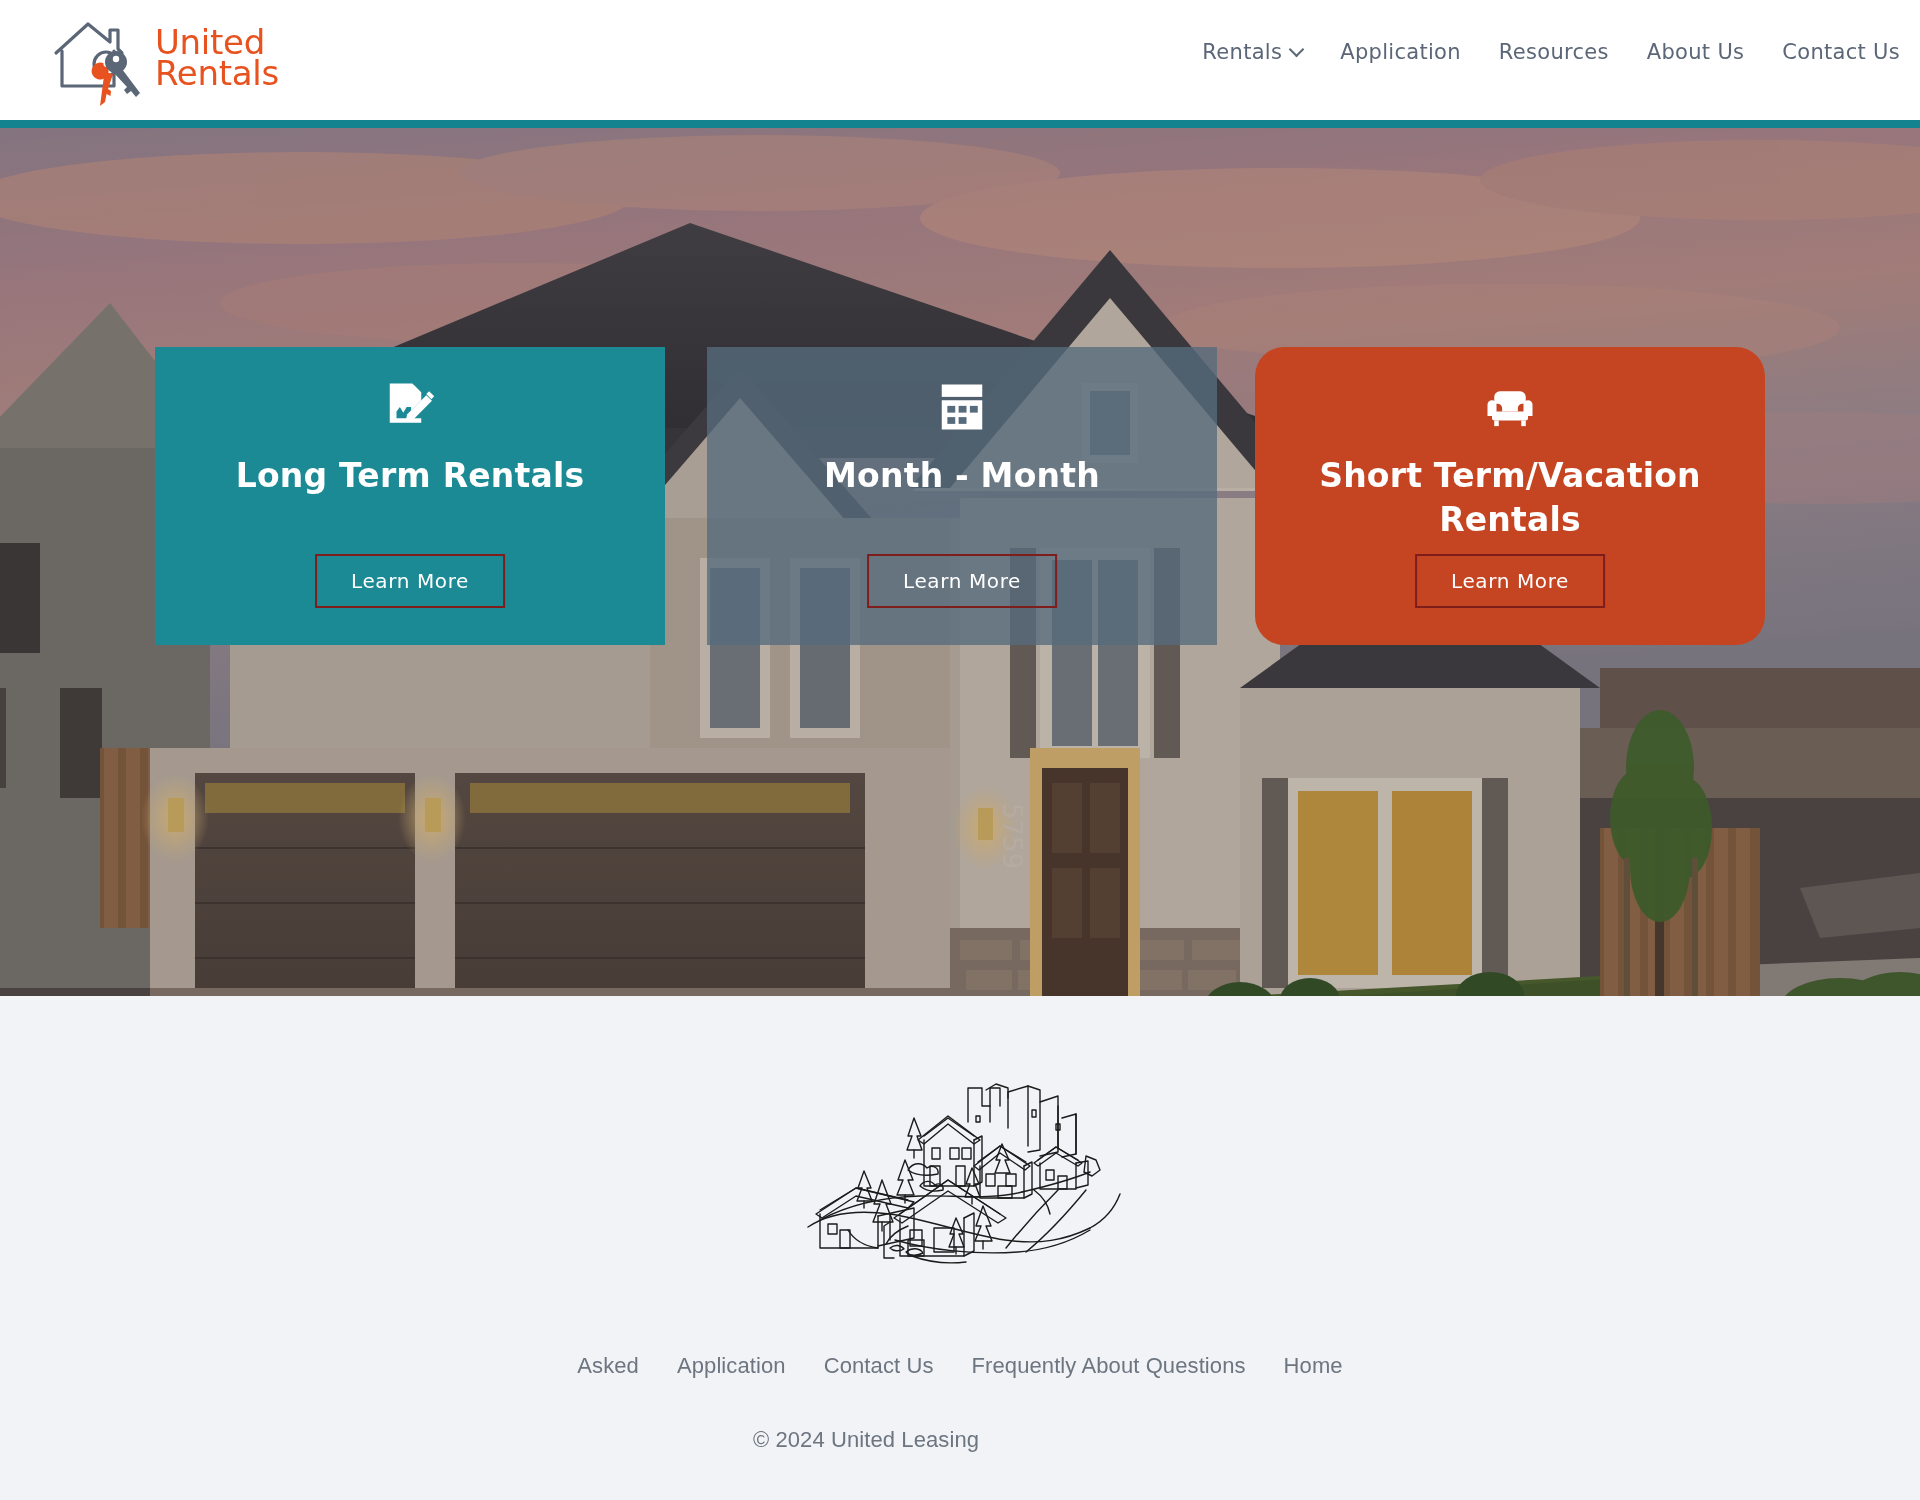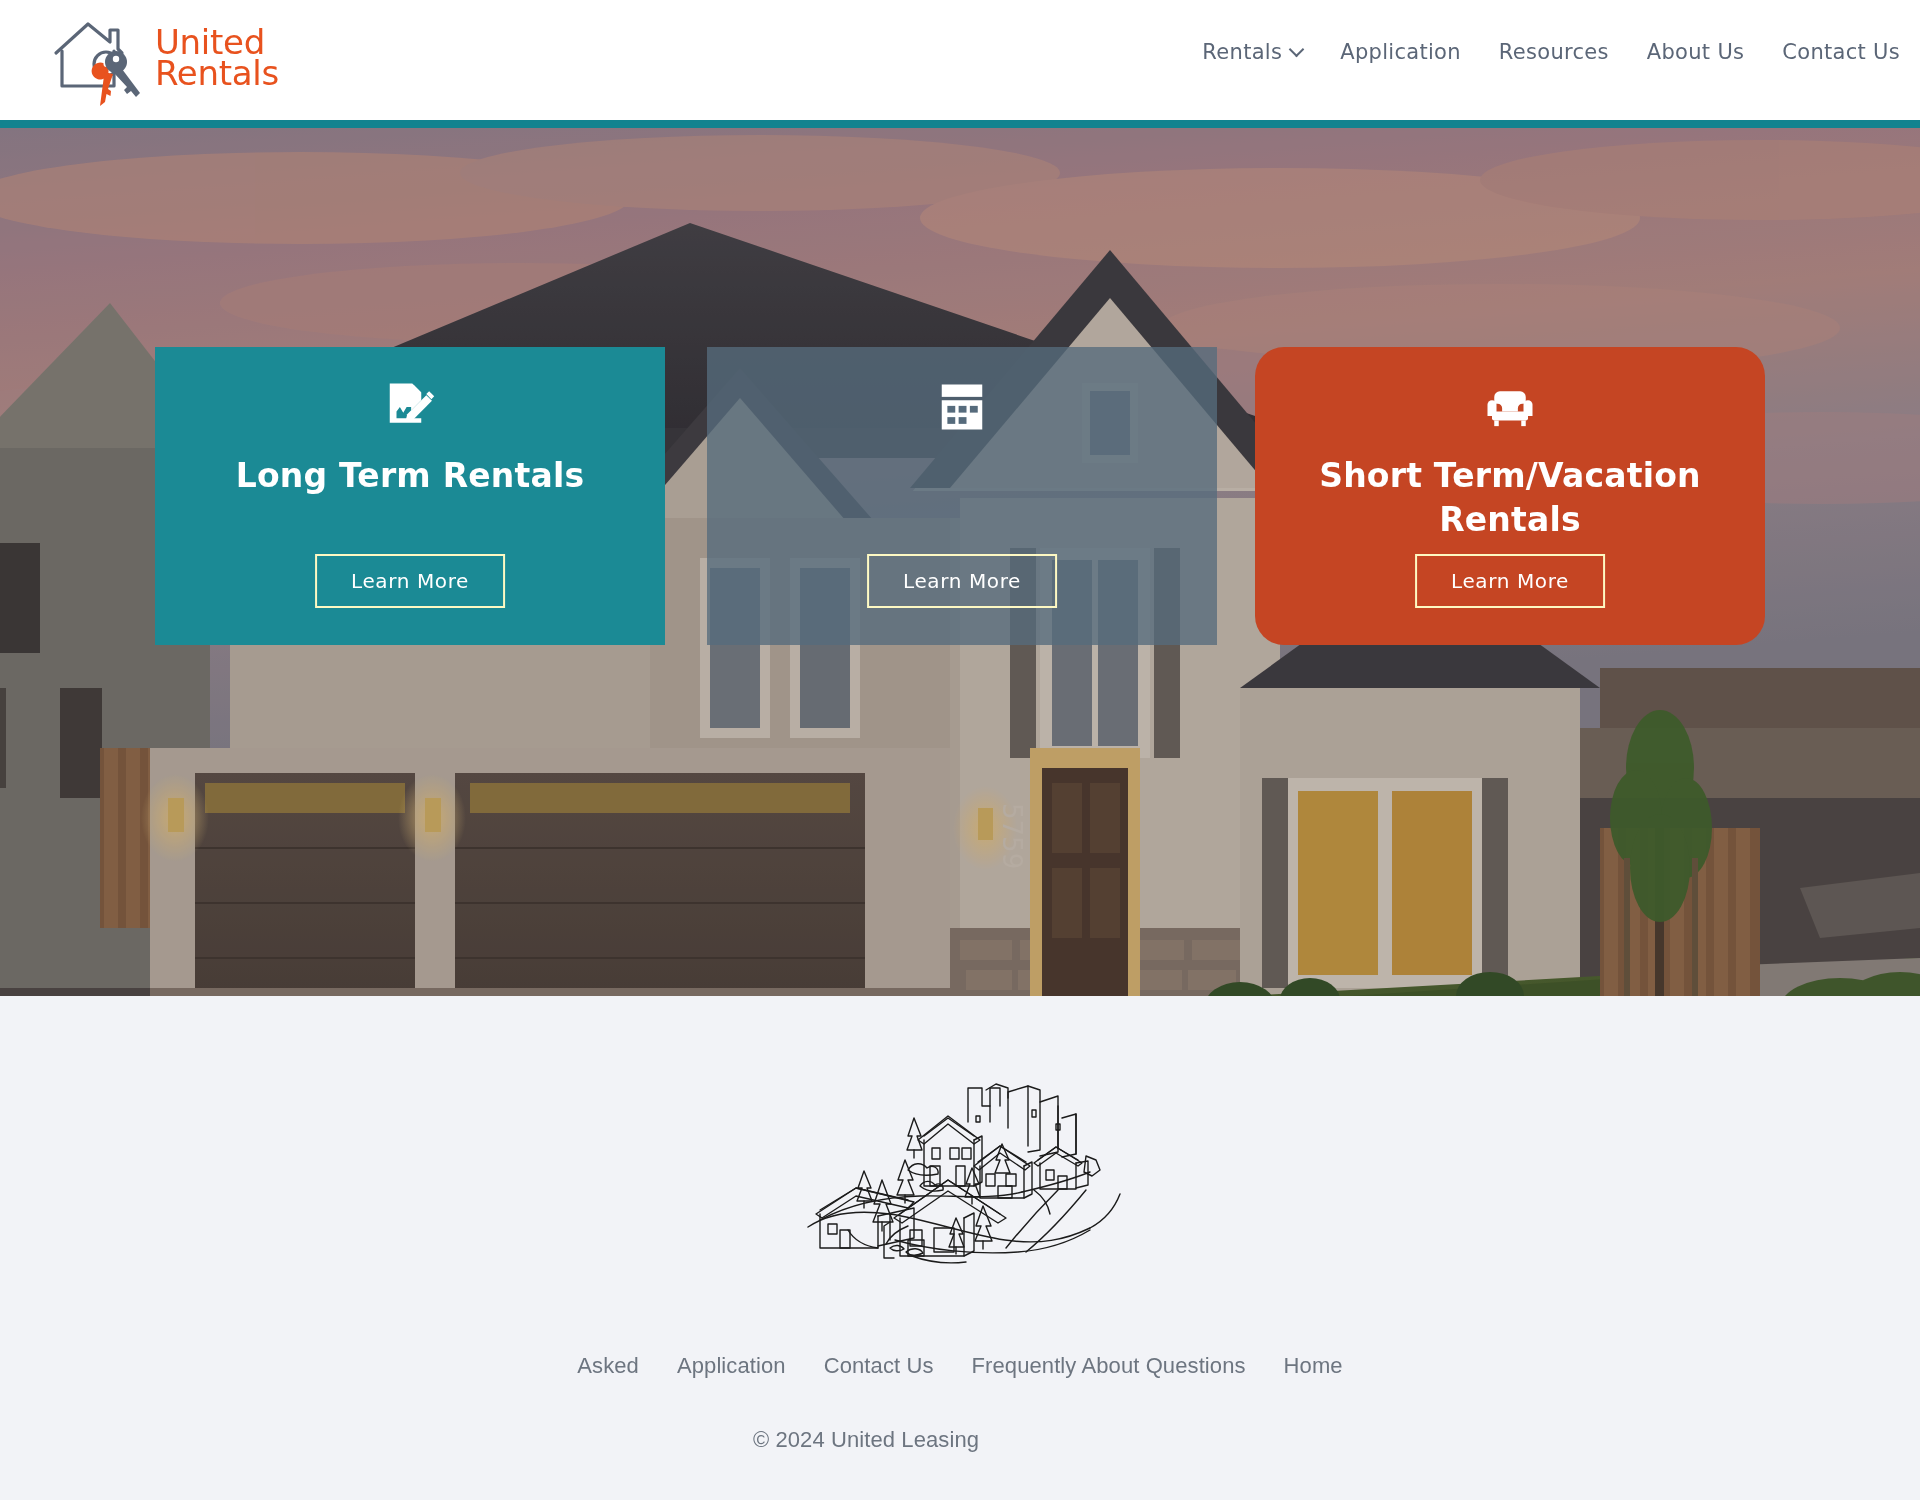--- a/index.html
+++ b/index.html
@@ -136,21 +136,21 @@
     color: #ffffff;
     line-height: 1.33;
     letter-spacing: 0.2px;
   }
 
   .learn-btn {
     position: absolute;
     bottom: 37px;
     left: 50%;
     transform: translateX(-50%);
-    border: 2px solid #fef9c3;
+    border: 2px solid #7f1d1d;
     color: #ffffff;
     background: transparent;
     font-family: "DejaVu Sans", sans-serif;
     font-size: 20px;
     letter-spacing: 0.6px;
     padding: 13px 34px;
     cursor: pointer;
     white-space: nowrap;
   }
 
@@ -527,20 +527,21 @@
           <rect x="6" y="18" width="36" height="26"></rect>
           <g fill="#566b7c">
             <rect x="11" y="23" width="7" height="6"></rect>
             <rect x="21" y="23" width="7" height="6"></rect>
             <rect x="31" y="23" width="7" height="6"></rect>
             <rect x="11" y="33" width="7" height="6"></rect>
             <rect x="21" y="33" width="7" height="6"></rect>
           </g>
         </svg>
       </span>
+      <div class="card-title">Month - Month</div>
       <button class="learn-btn">Learn More</button>
     </div>
 
     <div class="card card-3">
       <span class="card-icon">
         <svg viewBox="0 0 48 48" xmlns="http://www.w3.org/2000/svg" fill="currentColor">
           <path d="M10 15 a5 5 0 0 1 5 -5 h18 a5 5 0 0 1 5 5 v6 h-3 a4 4 0 0 0 -4 4 v3 H17 v-3 a4 4 0 0 0 -4 -4 h-3 Z"></path>
           <path d="M4 22 a4 4 0 0 1 8 0 v10 H4 Z"></path>
           <path d="M36 22 a4 4 0 0 1 8 0 v10 h-8 Z"></path>
           <rect x="8" y="28" width="32" height="8" rx="2"></rect>

